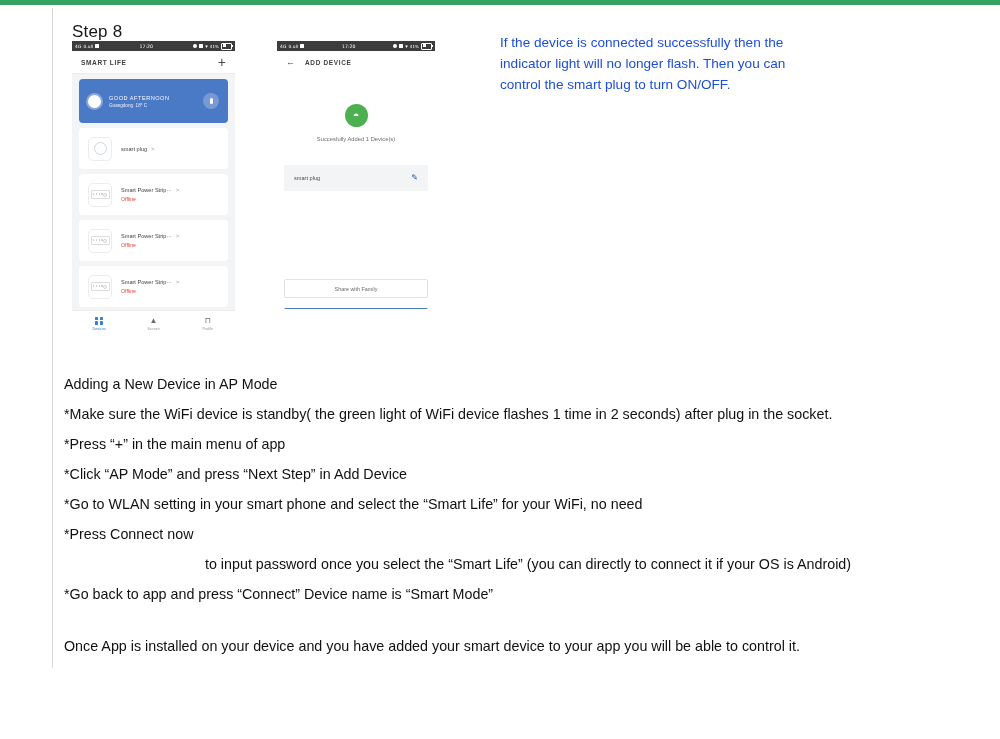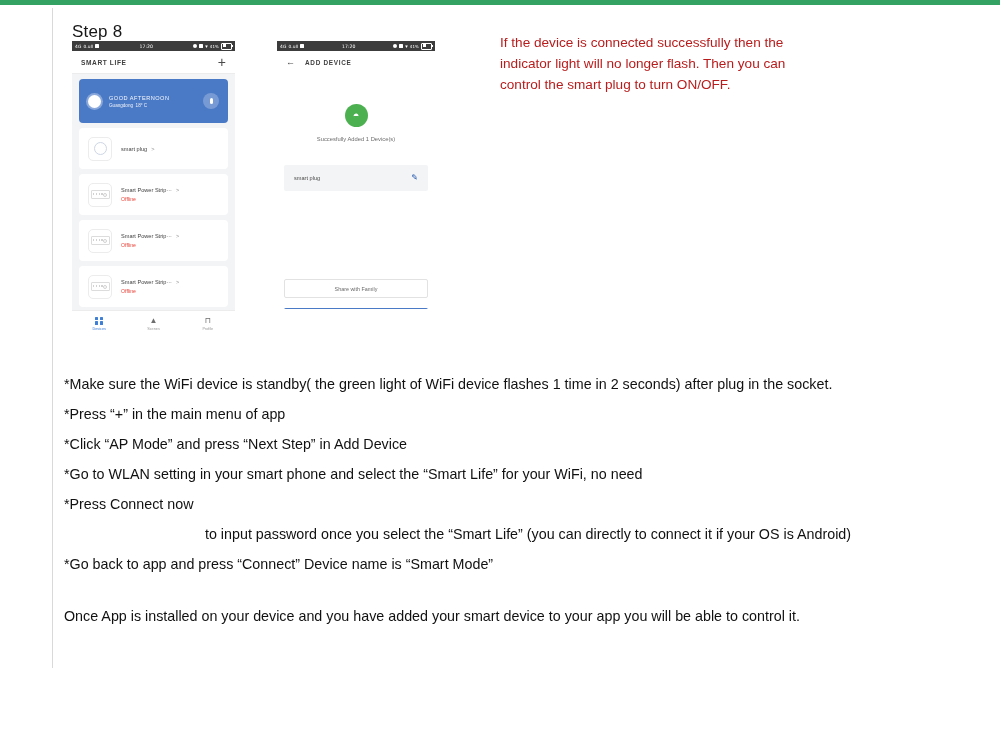--- a/index.html
+++ b/index.html
@@ -131,21 +131,21 @@
   .btn-done{
     position:absolute;left:7px;right:7px;bottom:14px;height:18px;
     background:#4a79c6;border-radius:2px;
     display:flex;align-items:center;justify-content:center;
     font-size:5.6px;color:#ffffff;
   }
 
   
   .note{
     position:absolute;left:500px;top:32px;width:320px;
-    font-size:13.6px;line-height:21px;color:#b91c1c;
+    font-size:13.6px;line-height:21px;color:#1d4ed8;
   }
 
   
   .prose{position:absolute;left:64px;top:376px;width:920px;color:#111111;}
   .prose p{margin:0 0 14px 0;font-size:14.3px;line-height:16px;}
   .prose p.indent{text-indent:8px;text-align:center;}
   .gap{height:22px;}
 </style>
 </head>
 <body>
@@ -302,20 +302,21 @@
 
     <div class="btn-share">Share with Family</div>
     <div class="btn-done">Done</div>
 
   </div>
 </div>
 
 <div class="note">If the device is connected successfully then the indicator light will no longer flash. Then you can control the smart plug to turn ON/OFF.</div>
 
 <div class="prose">
+  <p>Adding a New Device in AP Mode</p>
   <p>*Make sure the WiFi device is standby( the green light of WiFi device flashes 1 time in 2 seconds) after plug in the socket.</p>
   <p>*Press  “+” in the main menu of app</p>
   <p>*Click  “AP Mode” and press  “Next Step” in Add Device</p>
   <p>*Go to WLAN setting in your smart phone and select the  “Smart Life” for your WiFi, no need</p>
   <p>*Press Connect now</p>
   <p class="indent">to input password once you select the  “Smart Life” (you can directly to connect it if your OS is Android)</p>
   <p>*Go back to app and press  “Connect” Device name is  “Smart Mode”</p>
   <div class="gap"></div>
   <p>Once App is installed on your device and you have added your smart device to your app you will be able to control it.</p>
 </div>

